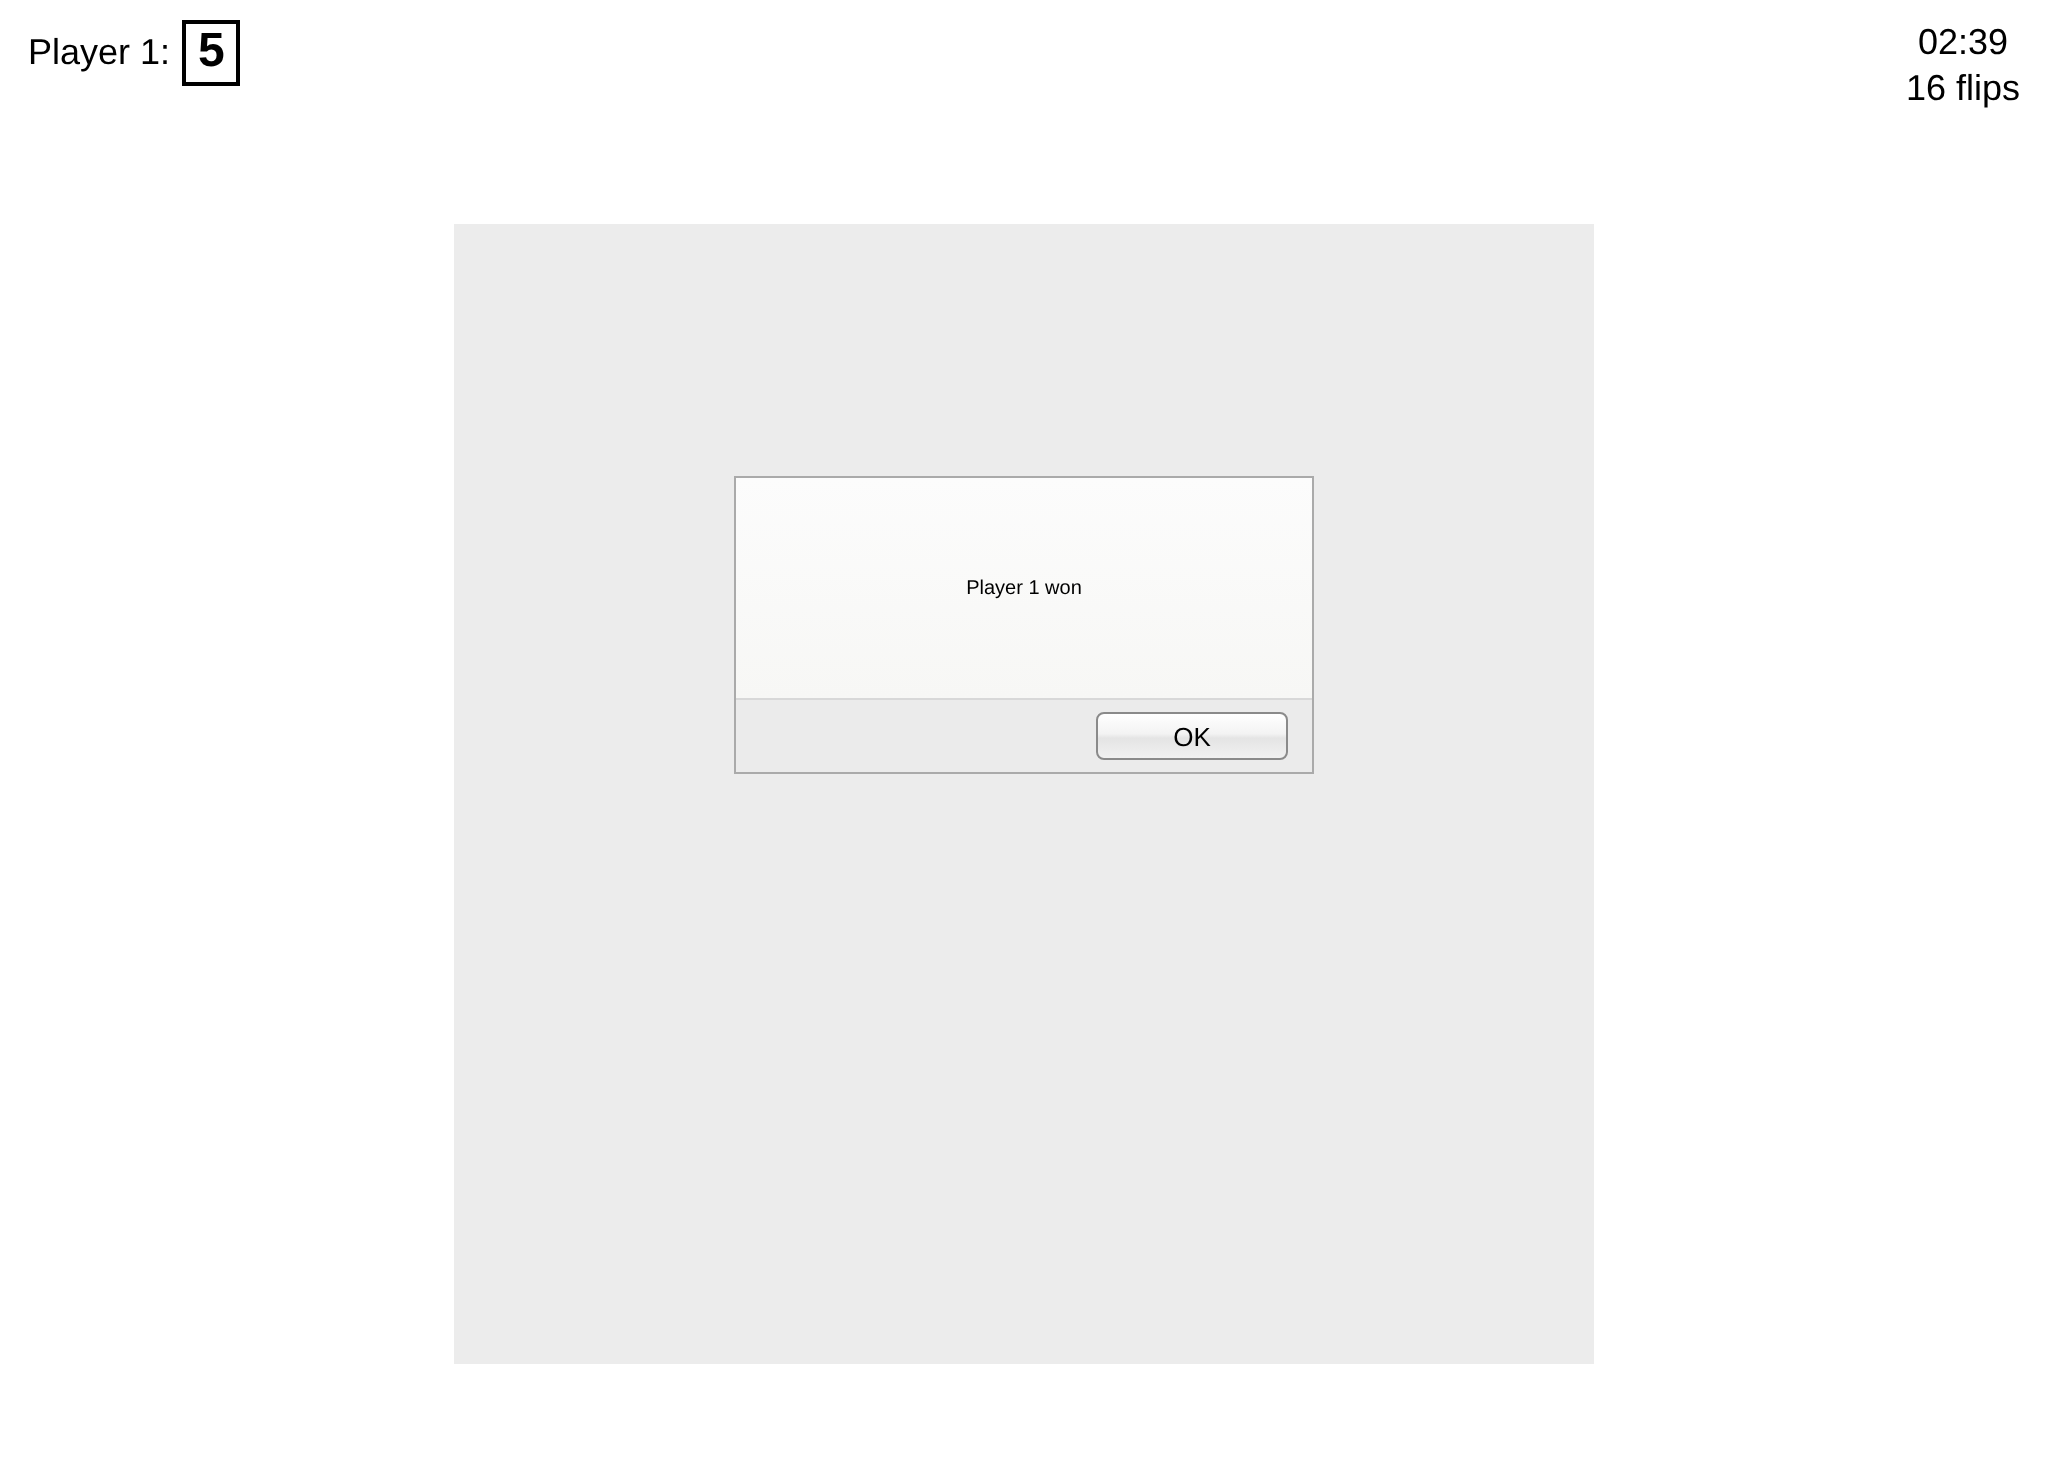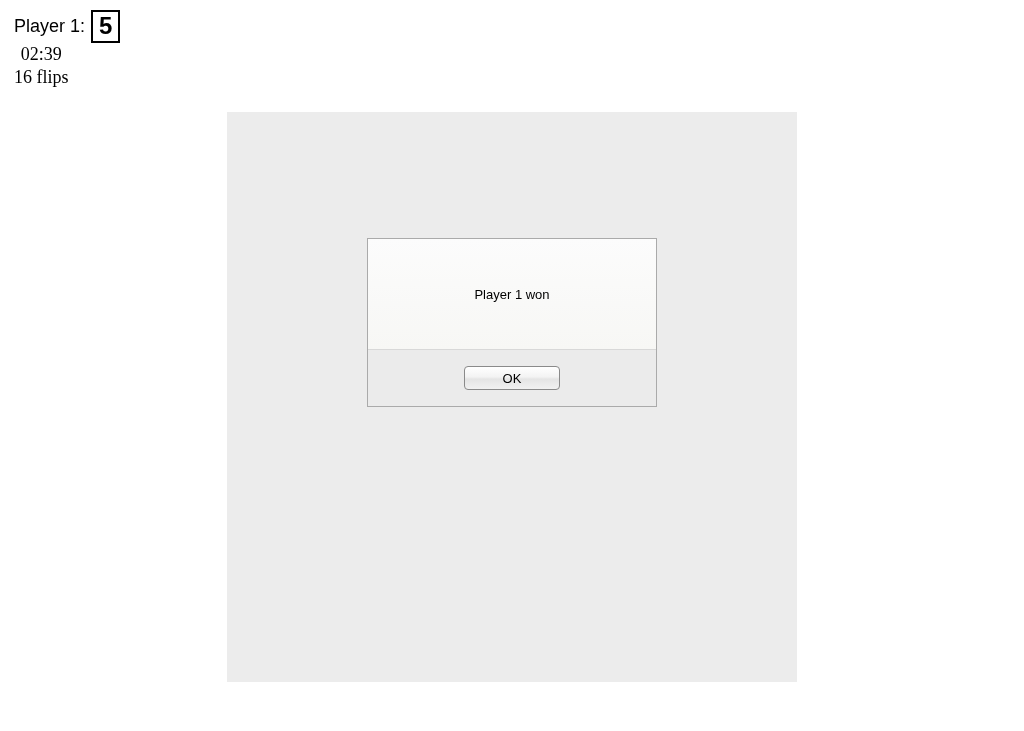--- a/index.html
+++ b/index.html
@@ -15,21 +15,20 @@
       position: relative;
       overflow: hidden;
     }
     .header {
       display: flex;
       justify-content: space-between;
       align-items: flex-start;
       padding: 10px 14px;
       font-size: 18px;
       color: #000;
-      flex-direction: column;
     }
     .player-score {
       display: flex;
       align-items: center;
       gap: 6px;
     }
     .player-label {
       font-size: 18px;
     }
     .score-box {
@@ -39,21 +38,20 @@
       font-weight: bold;
       line-height: 1.2;
       min-width: 28px;
       text-align: center;
       font-family: Verdana, sans-serif;
     }
     .center-info {
       text-align: center;
       font-size: 18px;
       line-height: 1.3;
-      font-family: Liberation Serif, serif;
     }
     .game-board {
       width: 570px;
       height: 570px;
       background: #ececec;
       position: absolute;
       left: 227px;
       top: 112px;
     }
     .dialog {
@@ -65,29 +63,29 @@
       background: #ffffff;
       box-shadow: none;
       font-family: "Lucida Grande", "Lucida Sans Unicode", Arial, sans-serif;
     }
     .dialog-body {
       background: linear-gradient(to bottom, #fcfcfc, #f7f7f5);
       height: 110px;
       display: flex;
       align-items: center;
       justify-content: center;
-      font-size: 13px;
+      font-size: 10px;
       color: #000;
     }
     .dialog-footer {
       background: #ebebeb;
       border-top: 1px solid #d8d8d8;
-      padding: 16px 12px;
+      padding: 6px 12px;
       display: flex;
-      justify-content: center;
+      justify-content: flex-end;
     }
     .ok-button {
       width: 96px;
       height: 24px;
       font-size: 13px;
       font-family: "Lucida Grande", "Lucida Sans Unicode", Arial, sans-serif;
       background: linear-gradient(to bottom, #ffffff 0%, #f3f3f3 45%, #e4e4e4 55%, #f1f1f1 100%);
       border: 1px solid #8a8a8a;
       border-radius: 4px;
       cursor: pointer;

